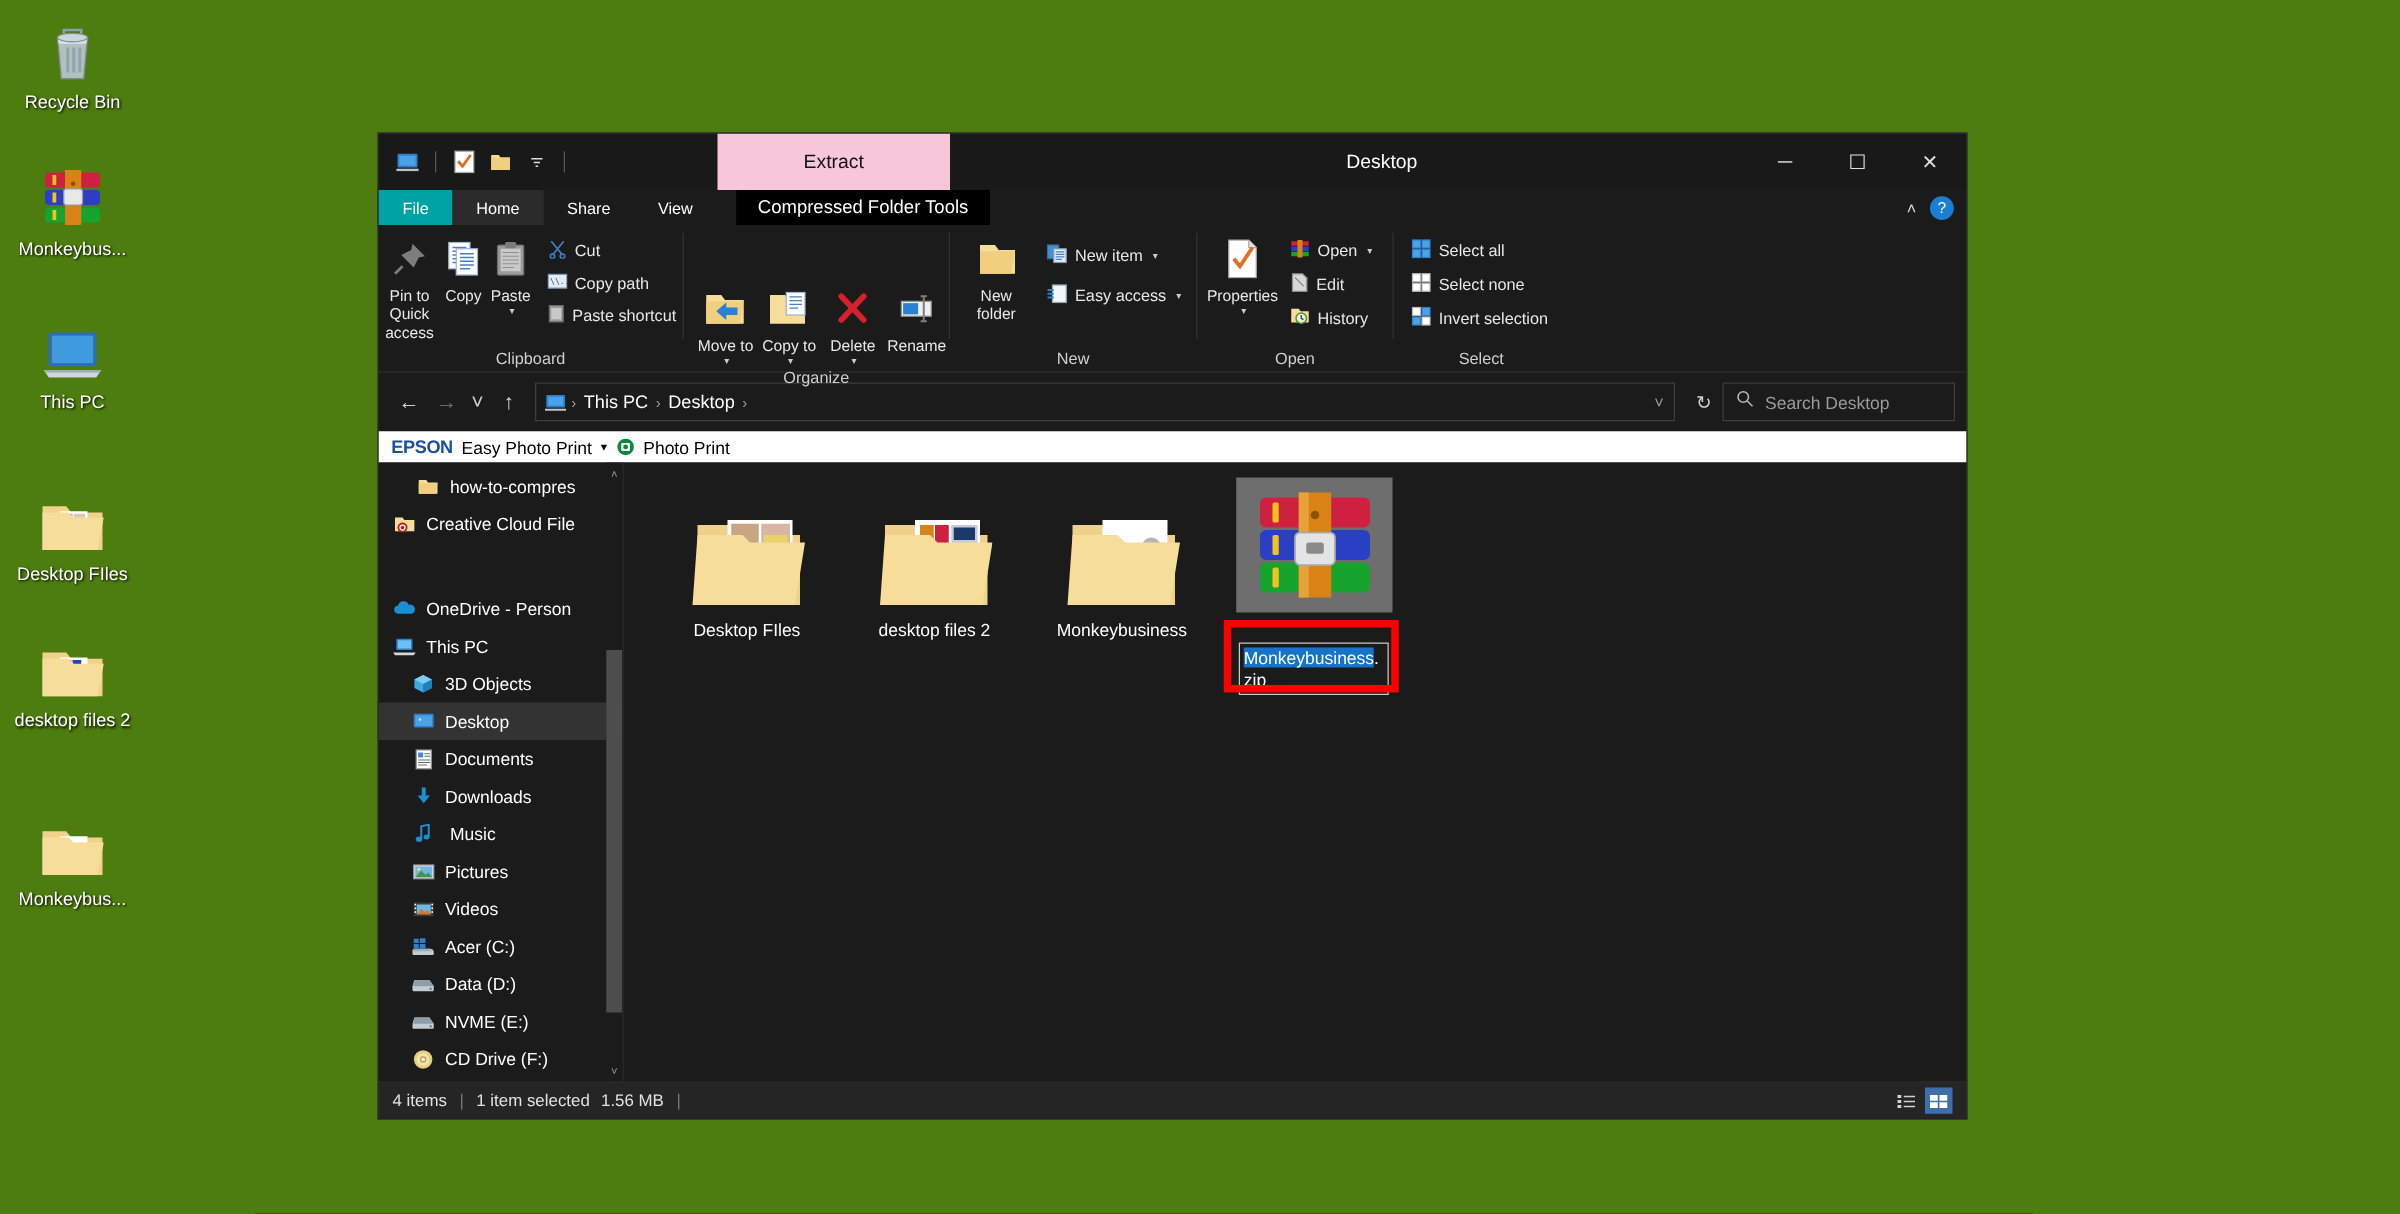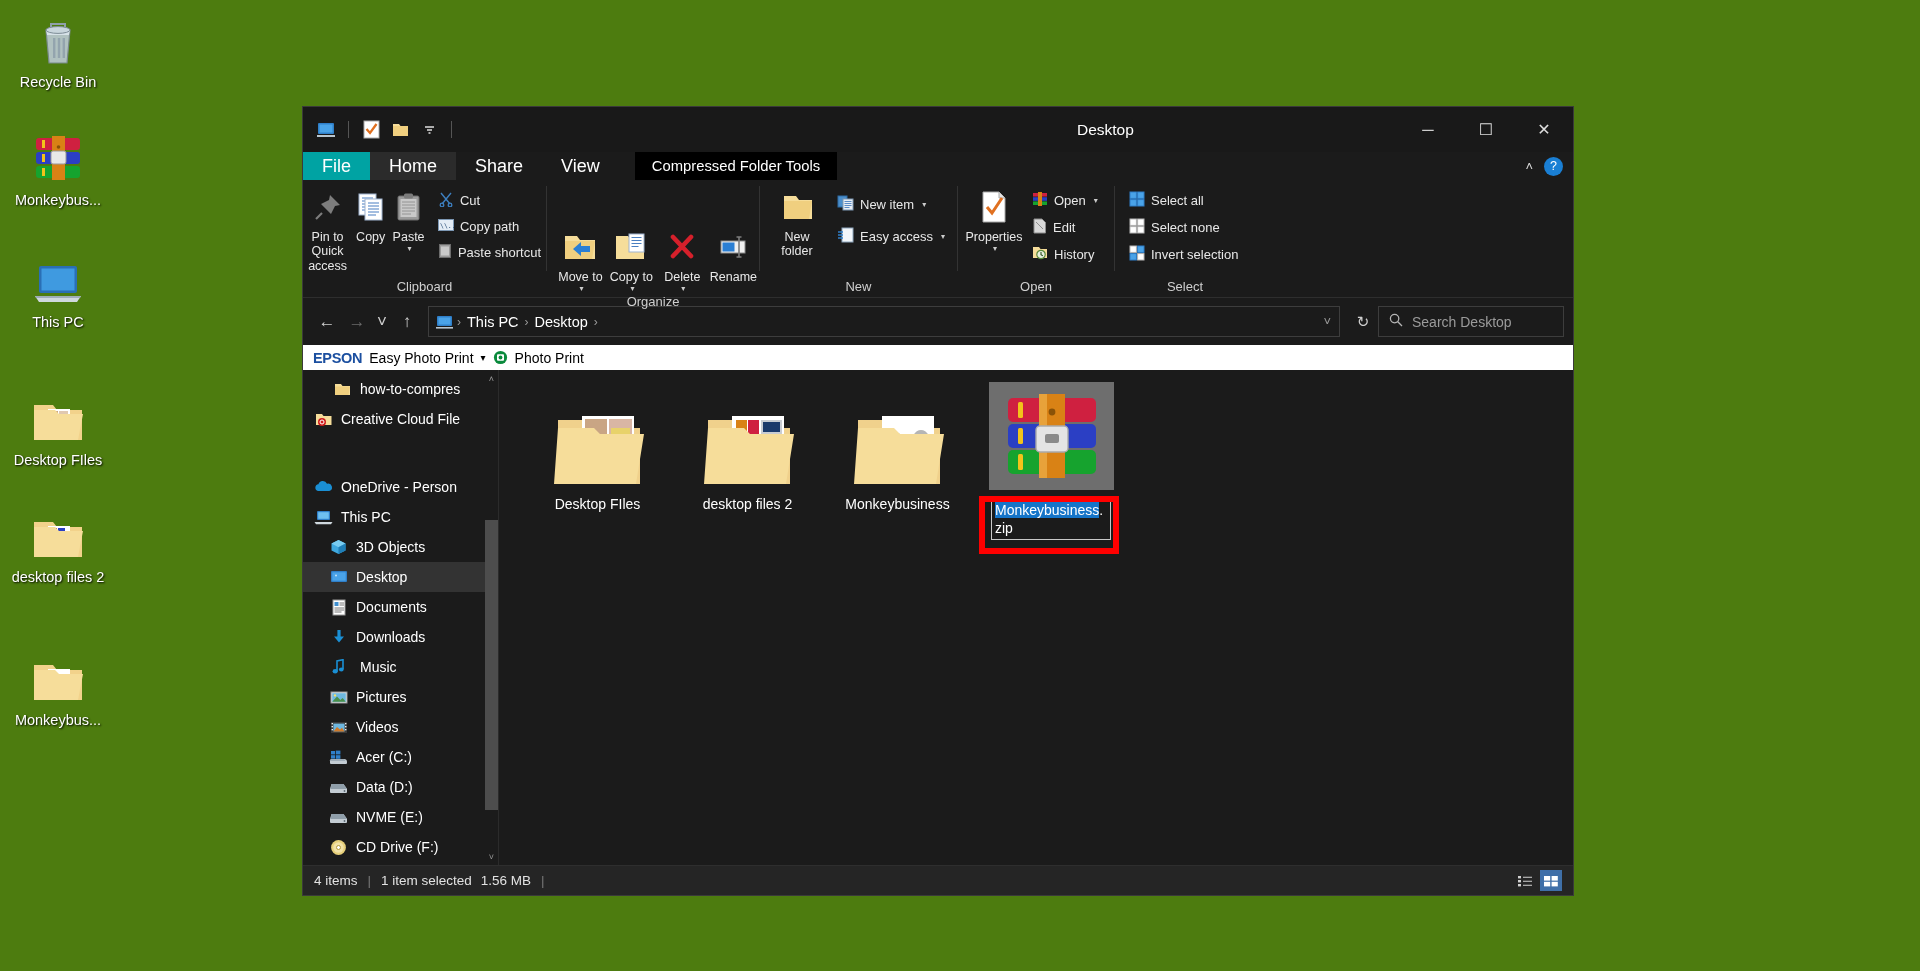--- a/index.html
+++ b/index.html
@@ -35,21 +35,21 @@
     position:absolute; left:271px; top:0; width:186px; height:100%;
     background:#f7c6da; color:#111; display:flex; align-items:center; justify-content:center;
     font-size:15.5px;
   }
   .win-title { position:absolute; left:774px; top:0; height:100%; display:flex; align-items:center; font-size:15.5px; color:#fff; }
   .win-ctrls { position:absolute; right:0; top:0; height:100%; display:flex; }
   .win-ctrls div { width:58px; height:100%; display:flex; align-items:center; justify-content:center; font-size:16px; color:#ddd; }
 
   
   .tabrow { height:28px; background:#1b1b1b; display:flex; align-items:stretch; flex:none; position:relative; }
-  .tab { padding:0 19px; display:flex; align-items:center; font-size:18px; color:#fff; }
+  .tab { padding:0 19px; display:flex; align-items:center; font-size:13px; color:#fff; }
   .tab.file { background:#00a3a3; }
   .tab.active { background:#2b2b2b; }
   .tabrow .cft { margin-left:16px; padding:0 17px; display:flex; align-items:center; font-size:14.8px; background:#000; }
   .tab-right { position:absolute; right:10px; top:0; height:100%; display:flex; align-items:center; gap:11px; }
   .chev-up { color:#ddd; font-size:13px; }
   .help-btn { width:19px; height:19px; border-radius:50%; background:#1a7fd4; color:#fff; font-size:12.5px; display:flex; align-items:center; justify-content:center; }
 
   
   .ribbon { height:118px; background:#1b1b1b; display:flex; flex:none; border-bottom:1px solid #2e2e2e; position:relative; }
   .rgroup { display:flex; flex-direction:column; position:relative; }
@@ -226,20 +226,23 @@
               <path d="M1 2 h6 l1.5 2 h7.5 v10 h-15 z" fill="#f6dd9a"></path>
               <path d="M1 4 h15 v10 h-15 z" fill="#f0cf7f"></path>
             </svg>
         </div>
         <div class="qat-btn">
           <svg width="13" height="13" viewBox="0 0 13 13">
               <path d="M2 4 h9 M4 7 h5 M5.5 10 h2" stroke="#ddd" stroke-width="1.3"></path>
             </svg>
         </div>
         <div class="sep"></div>
+      </div>
+      <div class="extract-tab">
+        <span>Extract</span>
       </div>
       <div class="win-title">
         <span>Desktop</span>
       </div>
       <div class="win-ctrls">
         <div>
             <span>─</span>
           </div>
         <div>
             <span>☐</span>
@@ -846,21 +849,21 @@
                 <rect x="15" y="36" width="5" height="16" rx="1.5" fill="#f2c31a"></rect>
                 <rect x="15" y="62" width="5" height="16" rx="1.5" fill="#f2c31a"></rect>
                 <rect x="36" y="2" width="26" height="84" fill="#d98215"></rect>
                 <rect x="36" y="2" width="8" height="84" fill="#e8a23a"></rect>
                 <rect x="33" y="34" width="32" height="26" rx="4" fill="#e4e4e4" stroke="#a9a9a9" stroke-width="1.4"></rect>
                 <rect x="42" y="42" width="14" height="9" rx="2" fill="#8a8a8a"></rect>
                 <circle cx="49" cy="20" r="3.4" fill="#8a5207"></circle>
               </svg>
             </div>
           </div>
-          <div class="renamebox" style="left:2px; top:120px;">
+          <div class="renamebox" style="left:2px; top:136px;">
             <span class="selected">Monkeybusiness</span><span>.zip</span>
           </div>
           <div class="redbox" style="left:-10px; top:118px; width:140px; height:58px;"></div>
         </div>
       </div>
     </div>
 
     <div class="statusbar">
       <span>4 items</span>
       <span class="status-sep">|</span>

